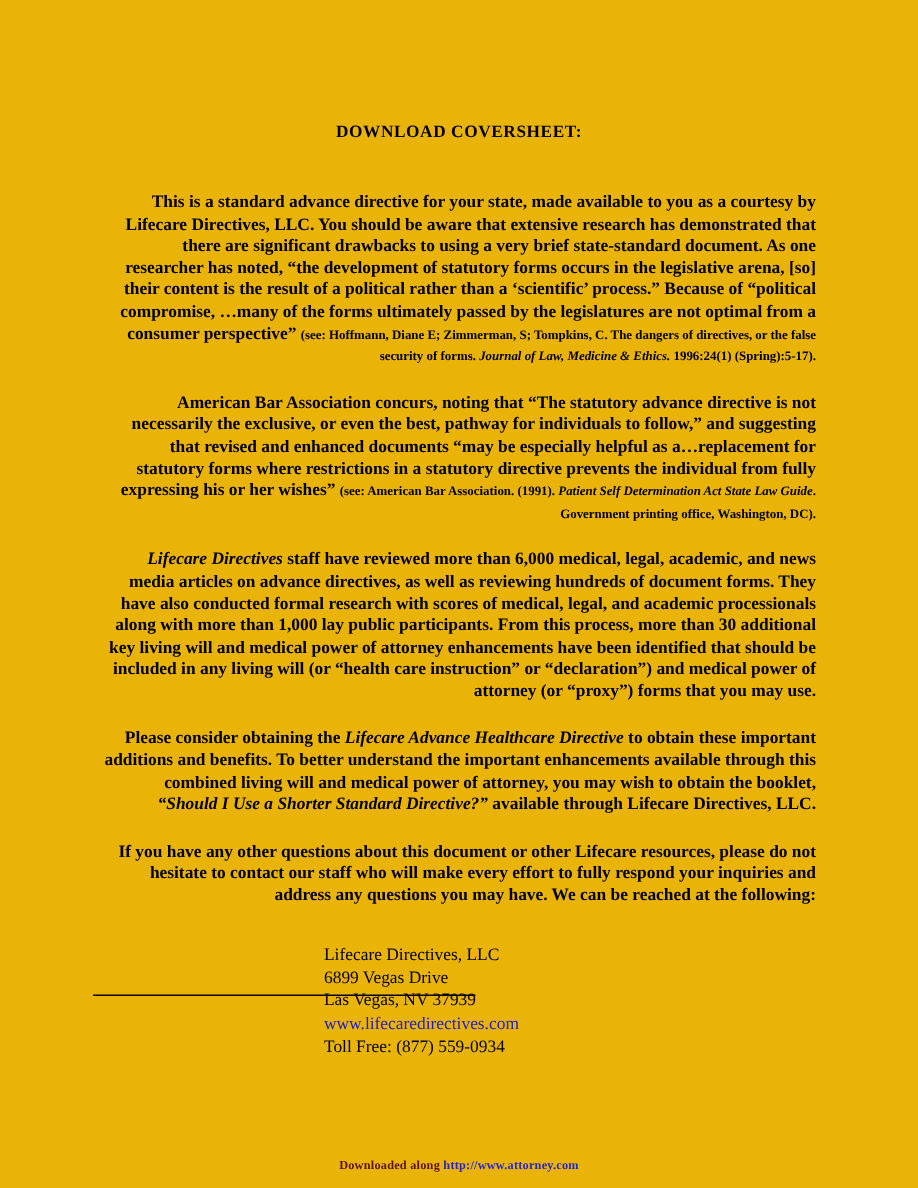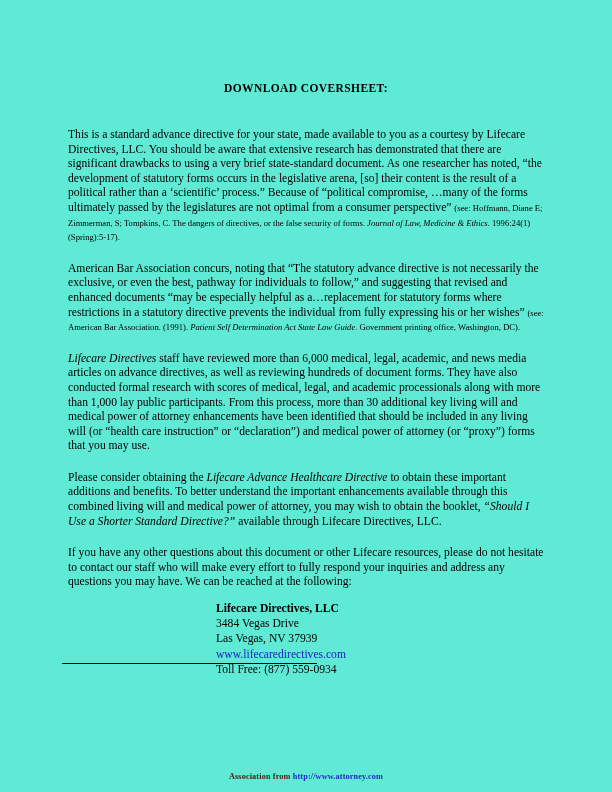--- a/index.html
+++ b/index.html
@@ -14,58 +14,60 @@
     font-family: "Liberation Serif", serif;
     color: #000000;
     overflow: hidden;
   }
   .page {
     position: absolute;
     left: 0;
     top: 0;
     width: 612px;
     height: 792px;
-    background: #5eead4;
+    background: #eab308;
   }
   .content {
     position: absolute;
     left: 68px;
     top: 82px;
     width: 476px;
   }
   .doc-title {
     text-align: center;
     font-weight: bold;
     font-size: 11.5px;
     letter-spacing: 0.4px;
     margin: 0 0 34px 0;
   }
   .para {
     font-size: 11.6px;
     line-height: 14.6px;
     margin: 0 0 17px 0;
-    text-align: left;
+    text-align: right;
+    font-weight: bold;
   }
   .cite {
     font-size: 8.6px;
     line-height: 11.6px;
   }
   .ital {
     font-style: italic;
   }
   .addr {
     position: absolute;
     left: 216px;
     top: 601px;
     width: 300px;
     font-size: 11.6px;
     line-height: 15.2px;
   }
   .addr .name {
-    font-weight: bold;
+    font-weight: normal;
+    margin-top: 28px;
   }
   .addr .link {
     color: #2020c0;
   }
   .rule {
     position: absolute;
     left: 62px;
     top: 663px;
     width: 255px;
     height: 0;
@@ -106,23 +108,23 @@
     <p class="para"><span>Please consider obtaining the </span><span class="ital">Lifecare Advance Healthcare Directive</span><span> to obtain these important additions and benefits.  To better understand the important enhancements available through this combined living will and medical power of attorney, you may wish to obtain the booklet, </span><span class="ital">“Should I Use a Shorter Standard Directive?”</span><span> available through Lifecare Directives, LLC.</span></p>
 
     <p class="para">If you have any other questions about this document or other Lifecare resources, please do not hesitate to contact our staff who will make every effort to fully respond your inquiries and address any questions you may have.  We can be reached at the following:</p>
 
   </div>
 
   <div class="rule"></div>
 
   <div class="addr">
     <div class="name">Lifecare Directives, LLC</div>
-    <div>3484 Vegas Drive</div>
+    <div>6899 Vegas Drive</div>
     <div>Las Vegas, NV 37939</div>
     <div class="link">www.lifecaredirectives.com</div>
     <div>Toll Free: (877) 559-0934</div>
   </div>
 
   <div class="footer">
-    <span class="lbl">Association from </span><span class="url">http://www.attorney.com</span>
+    <span class="lbl">Downloaded along </span><span class="url">http://www.attorney.com</span>
   </div>
 
 </div>
 
 </body></html>

